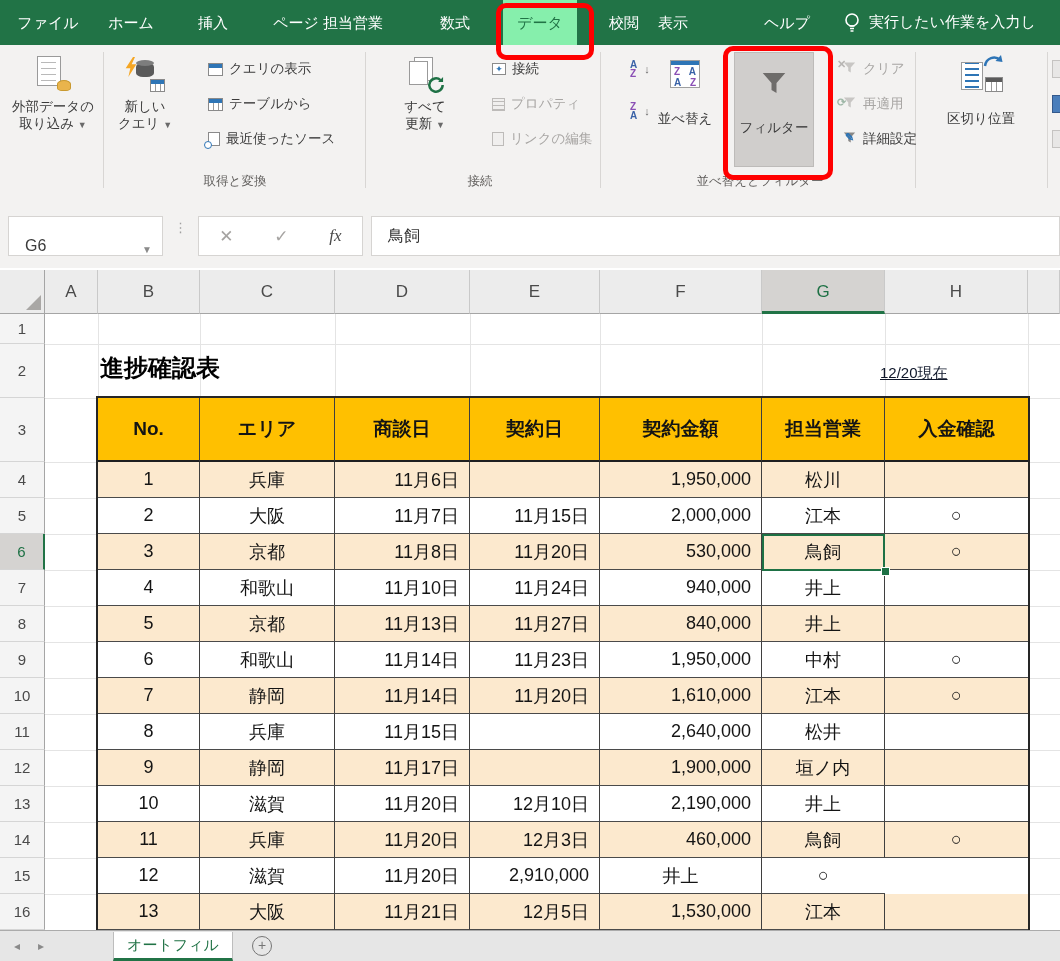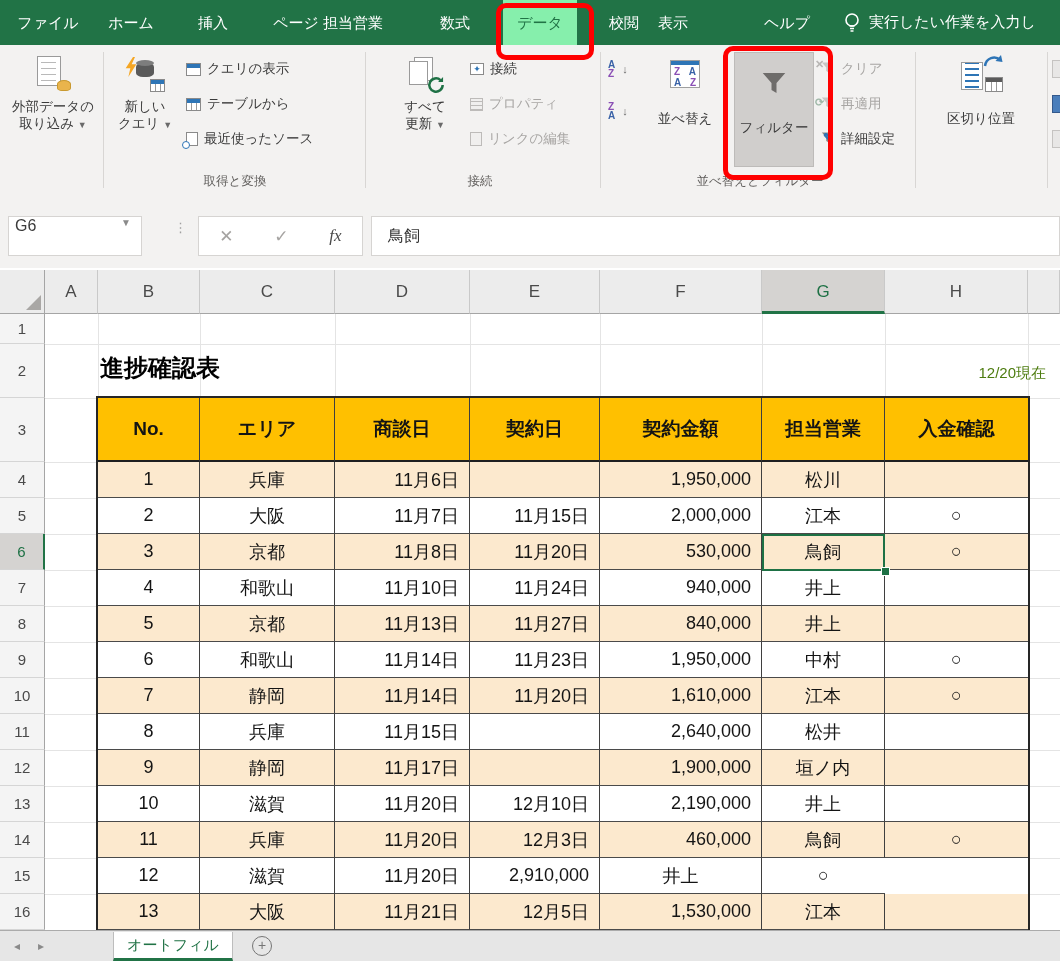--- a/index.html
+++ b/index.html
@@ -10,21 +10,21 @@
   .rtab{position:absolute;top:0;height:45px;line-height:45px;text-align:center;color:#fff;font-size:15px;cursor:default;}
   .rtab.active{background:#86efac;color:#217346;}
   .tellme{position:absolute;top:0;height:45px;display:flex;align-items:center;gap:8px;color:#fff;font-size:15px;white-space:nowrap;}
   
   .ribbon{position:absolute;left:0;top:45px;width:1060px;height:151px;background:#F3F2F1;border-bottom:1px solid #D2D0CE;}
   .vsep{position:absolute;top:7px;height:136px;width:1px;background:#D8D6D4;}
   .bigbtn{position:absolute;top:5px;text-align:center;}
   .bigbtn .ic{height:48px;display:flex;align-items:center;justify-content:center;}
   .biglbl{font-size:13.5px;color:#3b3b3b;line-height:17px;}
   .caret{font-size:9px;color:#6a6a6a;}
-  .smallitem{position:absolute;display:flex;align-items:center;gap:6px;font-size:13.5px;color:#3b3b3b;height:22px;white-space:nowrap;}
+  .smallitem{position:absolute;display:flex;align-items:center;gap:6px;font-size:13.5px;color:#3b3b3b;height:22px;white-space:nowrap;margin-left:22px;}
   .smallitem.disabled{color:#A8A6A4;}
   .grouplabel{position:absolute;top:128px;font-size:12.5px;color:#605E5C;text-align:center;white-space:nowrap;}
   .filterbtn{position:absolute;left:734px;top:7px;width:78px;height:113px;background:#D0CECC;border:1px solid #BDBBB9;text-align:center;}
   
   .miniwin{width:15px;height:13px;background:#fff;border:1px solid #8a8a8a;box-sizing:border-box;position:relative;}
   .miniwin:before{content:"";position:absolute;left:0;top:0;right:0;height:4px;background:#2E75B6;}
   .minitable{width:15px;height:13px;background:#fff;border:1px solid #8a8a8a;box-sizing:border-box;position:relative;}
   .minitable:before{content:"";position:absolute;left:0;top:0;right:0;height:4px;background:#2E75B6;}
   .minitable:after{content:"";position:absolute;left:4px;top:4px;bottom:0;width:1px;background:#9a9a9a;box-shadow:5px 0 0 #9a9a9a;}
   .minidoc{width:12px;height:14px;background:#fff;border:1px solid #8a8a8a;box-sizing:border-box;position:relative;}
@@ -52,40 +52,40 @@
           background-image:linear-gradient(#2E75B6 2px,transparent 2px);background-size:72% 6px;background-position:3px 5px;background-repeat:repeat-y;}
   .tbl2{width:18px;height:15px;background:#fff;border:1px solid #8a8a8a;box-sizing:border-box;position:relative;}
   .tbl2:before{content:"";position:absolute;left:0;top:0;right:0;height:4px;background:#5a5a5a;}
   .tbl2:after{content:"";position:absolute;left:5px;top:4px;bottom:0;width:1px;background:#9a9a9a;box-shadow:5px 0 0 #9a9a9a;}
   .overlay-glyph{position:absolute;font-size:11px;font-weight:bold;}
   
   .redring{position:absolute;border:5px solid #FF0000;border-radius:10px;z-index:60;pointer-events:none;}
   
   .fbar{position:absolute;left:0;top:196px;width:1060px;height:72px;background:#F3F2F1;}
   .fbox{position:absolute;top:20px;height:40px;background:#fff;border:1px solid #D6D4D2;box-sizing:border-box;}
-  .namebox{left:8px;width:134px;display:flex;align-items:flex-start;justify-content:space-between;padding:0 10px 0 6px;font-size:16px;color:#3b3b3b;}
+  .namebox{left:8px;width:155px;display:flex;align-items:flex-end;justify-content:space-between;padding:0 10px 0 16px;font-size:16px;color:#3b3b3b;}
   .fxbox{left:198px;width:165px;display:flex;align-items:center;justify-content:space-around;font-size:17px;color:#A6A4A2;}
   .fxbox .fx{font-family:"Liberation Serif",serif;font-style:italic;color:#4a4a4a;}
   .ffield{left:371px;width:689px;display:flex;align-items:center;padding-left:16px;font-size:16px;color:#333;}
   .dots{position:absolute;left:174px;top:28px;color:#A0A0A0;font-size:13px;line-height:8px;}
   
   .ch{position:absolute;top:270px;height:44px;background:#ECECEC;border-right:1px solid #C9C9C9;border-bottom:1px solid #A5A5A5;
       box-sizing:border-box;text-align:center;line-height:43px;font-size:17px;color:#4a4a4a;z-index:6;}
   .ch.sel{background:#D5D3D1;color:#1E7145;border-bottom:3px solid #217346;}
   .corner{position:absolute;left:0;top:270px;width:45px;height:44px;background:#ECECEC;border-right:1px solid #A5A5A5;border-bottom:1px solid #A5A5A5;box-sizing:border-box;z-index:6;}
   .corner .tri{position:absolute;right:3px;bottom:3px;width:0;height:0;border-left:15px solid transparent;border-bottom:15px solid #A9A7A5;}
   .rh{position:absolute;left:0;width:45px;background:#F4F4F4;border-right:1px solid #A5A5A5;border-bottom:1px solid #D5D5D5;
       box-sizing:border-box;display:flex;align-items:center;justify-content:center;font-size:15px;color:#4a4a4a;z-index:6;}
   .rh.sel{background:#D5D3D1;color:#1E7145;border-right:2px solid #217346;}
   
   .gv{position:absolute;top:314px;height:616px;width:1px;background:#E4E4E4;z-index:1;}
   .gh{position:absolute;left:45px;width:1015px;height:1px;background:#E4E4E4;z-index:1;}
   
   .wstitle{position:absolute;left:100px;top:352px;font-size:24px;font-weight:bold;color:#000;z-index:4;}
-  .asof{position:absolute;left:880px;top:364px;width:166px;text-align:right;font-size:15px;color:#4d7c0f;z-index:4;}
+  .asof{position:absolute;left:880px;top:364px;width:166px;text-align:left;font-size:15px;color:#0f172a;z-index:4;text-decoration:underline;}
   .xtable{position:absolute;left:96px;top:396px;border:2px solid #262626;background:#fff;z-index:5;}
   .trow{display:grid;grid-template-columns:102px 135px 135px 130px 162px 123px 143px;height:36px;background:#fff;}
   .trow.cream{background:#FCE9CE;}
   .trow.thead{height:64px;background:#FFC000;}
   .tc{border-right:1px solid #3f3f3f;border-bottom:1px solid #4a4a4a;box-sizing:border-box;
       display:flex;align-items:center;font-size:18px;color:#141414;overflow:hidden;}
   .tc:last-child{border-right:none;}
   .thead .tc{border-bottom:2px solid #1f1f1f;font-weight:bold;font-size:19px;justify-content:center;}
   .tc.ctr{justify-content:center;}
   .tc.rt{justify-content:flex-end;padding-right:10px;}

